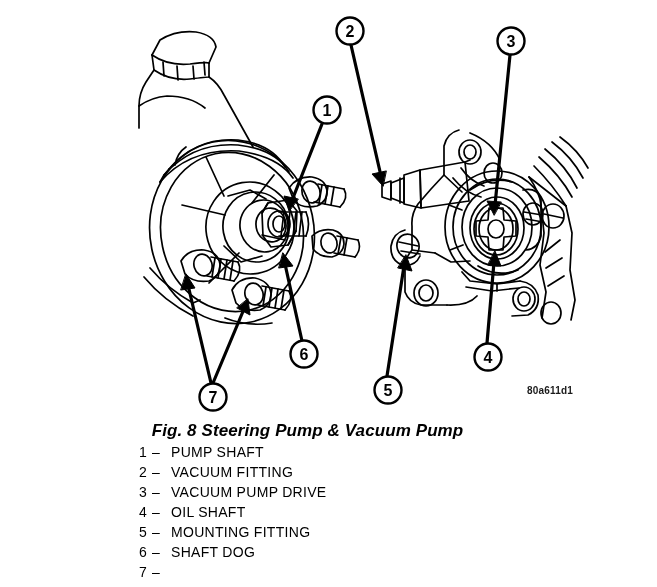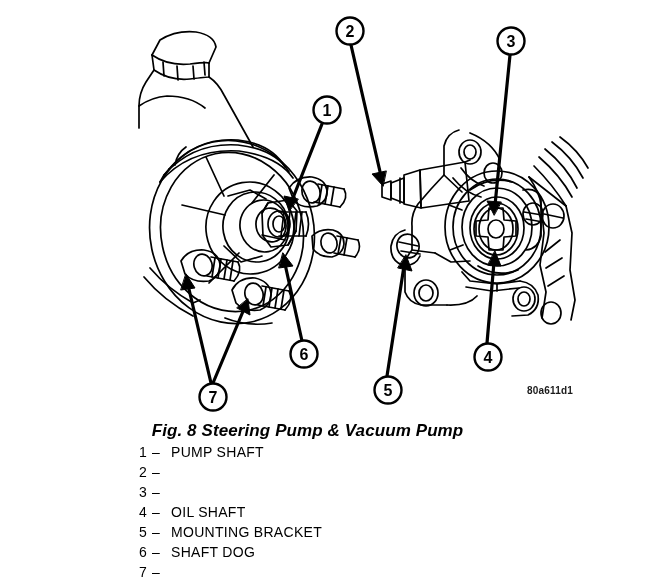--- a/index.html
+++ b/index.html
@@ -367,34 +367,36 @@
 
   <div class="legend">
     <div class="legend-row">
       <span class="legend-num">1</span>
       <span class="legend-dash">–</span>
       <span class="legend-label">PUMP SHAFT</span>
     </div>
     <div class="legend-row">
       <span class="legend-num">2</span>
       <span class="legend-dash">–</span>
+      <span class="legend-label">VACUUM FITTING</span>
     </div>
     <div class="legend-row">
       <span class="legend-num">3</span>
       <span class="legend-dash">–</span>
+      <span class="legend-label">VACUUM PUMP DRIVE</span>
     </div>
     <div class="legend-row">
       <span class="legend-num">4</span>
       <span class="legend-dash">–</span>
       <span class="legend-label">OIL SHAFT</span>
     </div>
     <div class="legend-row">
       <span class="legend-num">5</span>
       <span class="legend-dash">–</span>
-      <span class="legend-label">MOUNTING BRACKET</span>
+      <span class="legend-label">MOUNTING FITTING</span>
     </div>
     <div class="legend-row">
       <span class="legend-num">6</span>
       <span class="legend-dash">–</span>
       <span class="legend-label">SHAFT DOG</span>
     </div>
     <div class="legend-row">
       <span class="legend-num">7</span>
       <span class="legend-dash">–</span>
     </div>

